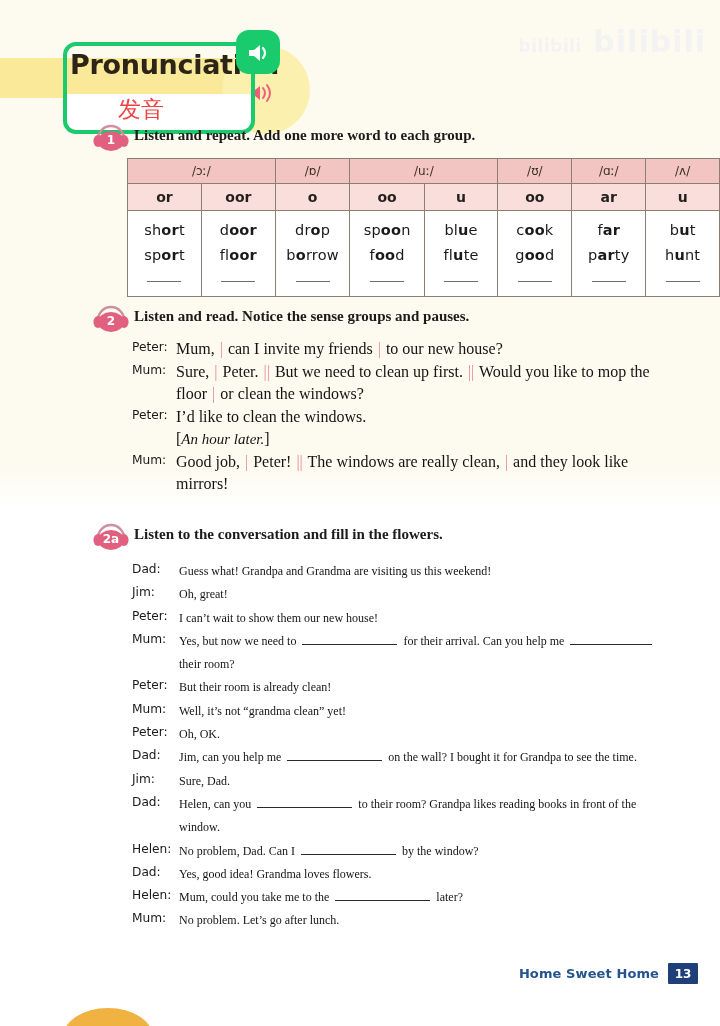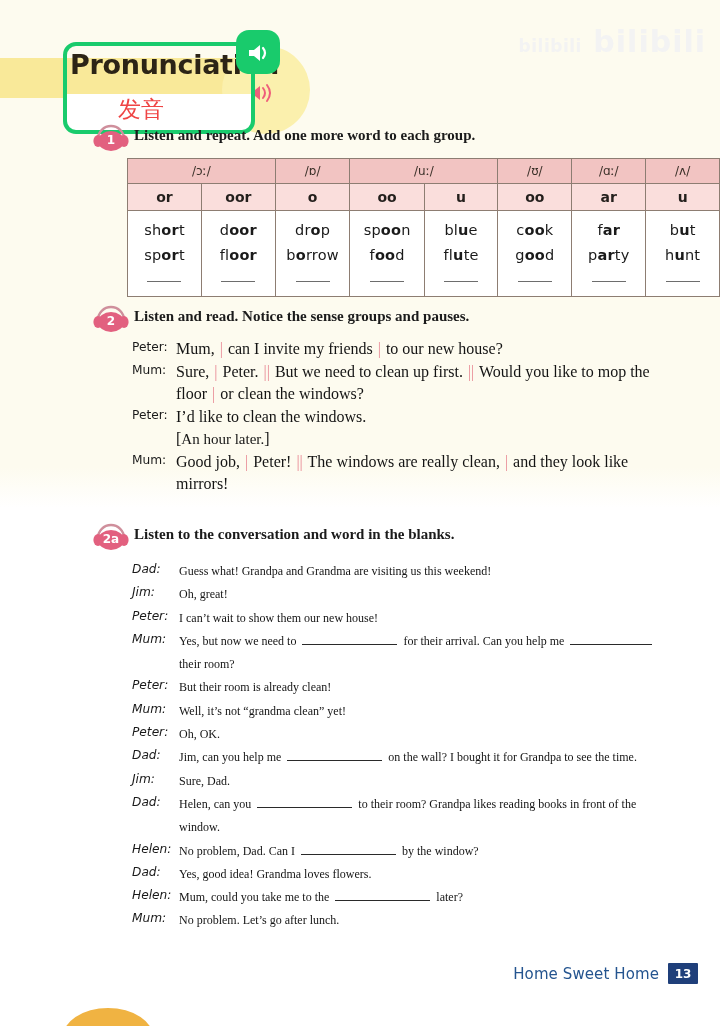--- a/index.html
+++ b/index.html
@@ -168,44 +168,44 @@
     font-size: 12.2px;
     color: #1a1a1a;
     flex: 0 0 auto;
     padding-top: 2px;
   }
   .dlg .line { flex: 1 1 auto; }
   .dlg-2 { left: 132px; top: 338px; width: 530px; }
   .dlg-2 .spk { width: 44px; }
   .dlg-2 .line { font-size: 16px; line-height: 22.5px; }
   .dlg-2 .pause { color: #e88a95; font-weight: 400; padding: 0 1px; }
-  .dlg-2 .stage { font-size: 15px; }
+  .dlg-2 .stage { font-style: italic; font-size: 15px; }
   .dlg-2 .brk { font-style: normal; }
 
   .dlg-2a { left: 132px; top: 560px; width: 530px; }
   .dlg-2a .row { margin-bottom: 0px; }
-  .dlg-2a .spk { width: 47px; font-style: italic; }
+  .dlg-2a .spk { width: 47px; }
   .dlg-2a .line { font-size: 12px; line-height: 23.3px; }
   .blank-line {
     display: inline-block;
     border-bottom: 1.2px solid #2a2a2a;
     height: 14px;
     vertical-align: baseline;
     margin: 0 3px;
   }
 
   
   .footer {
     position: absolute; right: 22px; bottom: 42px;
     display: flex; align-items: center; gap: 9px;
     z-index: 4;
   }
   .footer-title {
     font-family: "DejaVu Sans", sans-serif;
-    font-size: 15px; font-weight: 400; color: #24548f;
+    font-size: 13px; font-weight: 700; color: #24548f;
     letter-spacing: 0.1px;
   }
   .page-badge {
     width: 30px; height: 21px; border-radius: 1px;
     background: #1f3f7a;
     display: flex; align-items: center; justify-content: center;
     font-family: "DejaVu Sans", sans-serif;
     font-size: 12px; font-weight: 700; color: #ffffff;
   }
   .bottom-blob {
@@ -368,21 +368,21 @@
   <div class="ex" style="left:92px; top:521px;">
     <div class="ex-badge">
       <svg width="38" height="30" viewBox="0 0 38 30">
         <path d="M6 17 a13 13 0 0 1 26 0" stroke="#cf8f9c" stroke-width="2.4" fill="none"></path>
         <ellipse cx="19" cy="19" rx="13" ry="10" fill="#e2607f"></ellipse>
         <ellipse cx="6" cy="19" rx="4.6" ry="6" fill="#e2607f"></ellipse>
         <ellipse cx="32" cy="19" rx="4.6" ry="6" fill="#e2607f"></ellipse>
       </svg>
       <div class="num">2a</div>
     </div>
-    <div class="ex-title">Listen to the conversation and word in the blanks.</div>
+    <div class="ex-title">Listen to the conversation and fill in the flowers.</div>
   </div>
 
   <div class="dlg dlg-2a" id="dlg2a">
       <div class="row">
         <div class="spk">Dad:</div>
         <div class="line"><span>Guess what! Grandpa and Grandma are visiting us this weekend!</span></div>
       </div>
       <div class="row">
         <div class="spk">Jim:</div>
         <div class="line"><span>Oh, great!</span></div>

